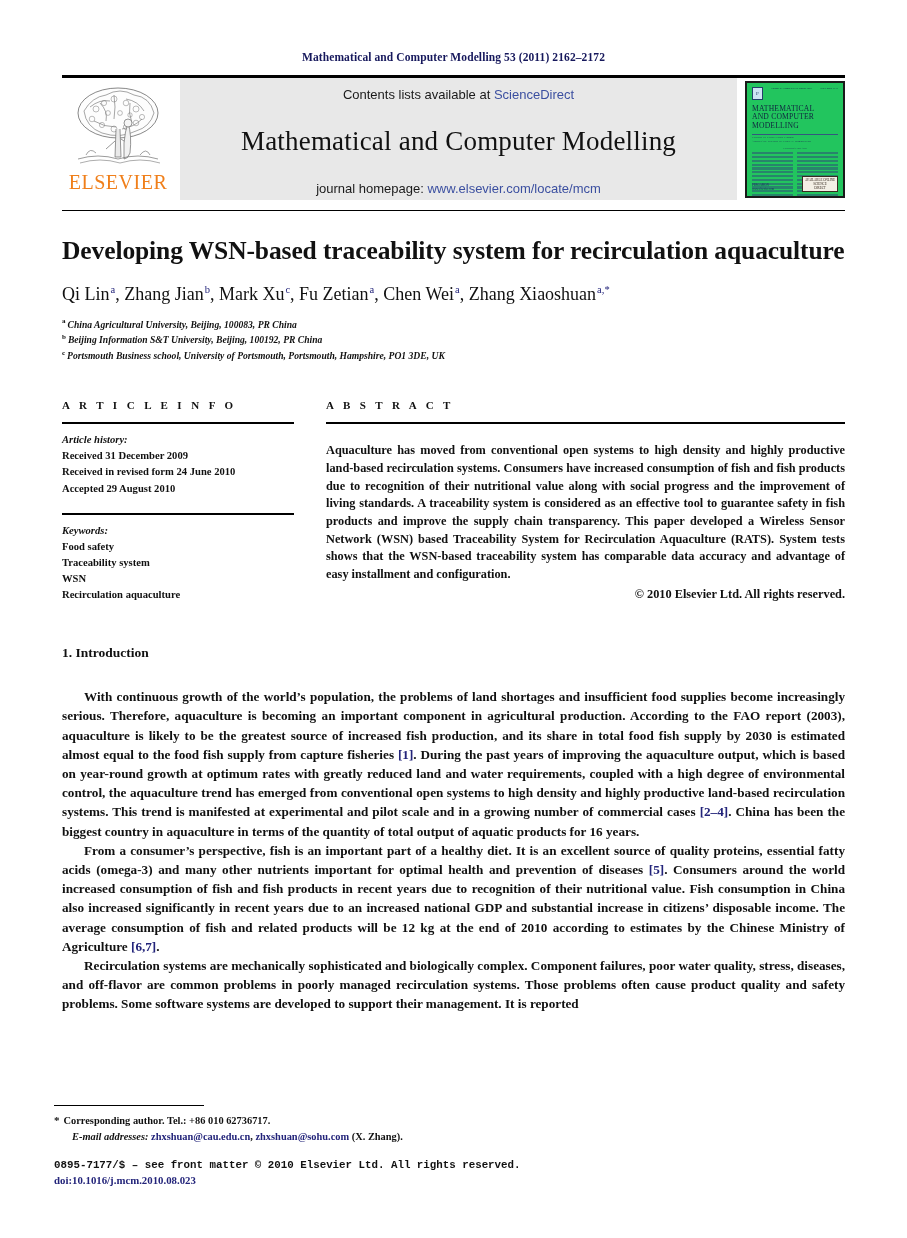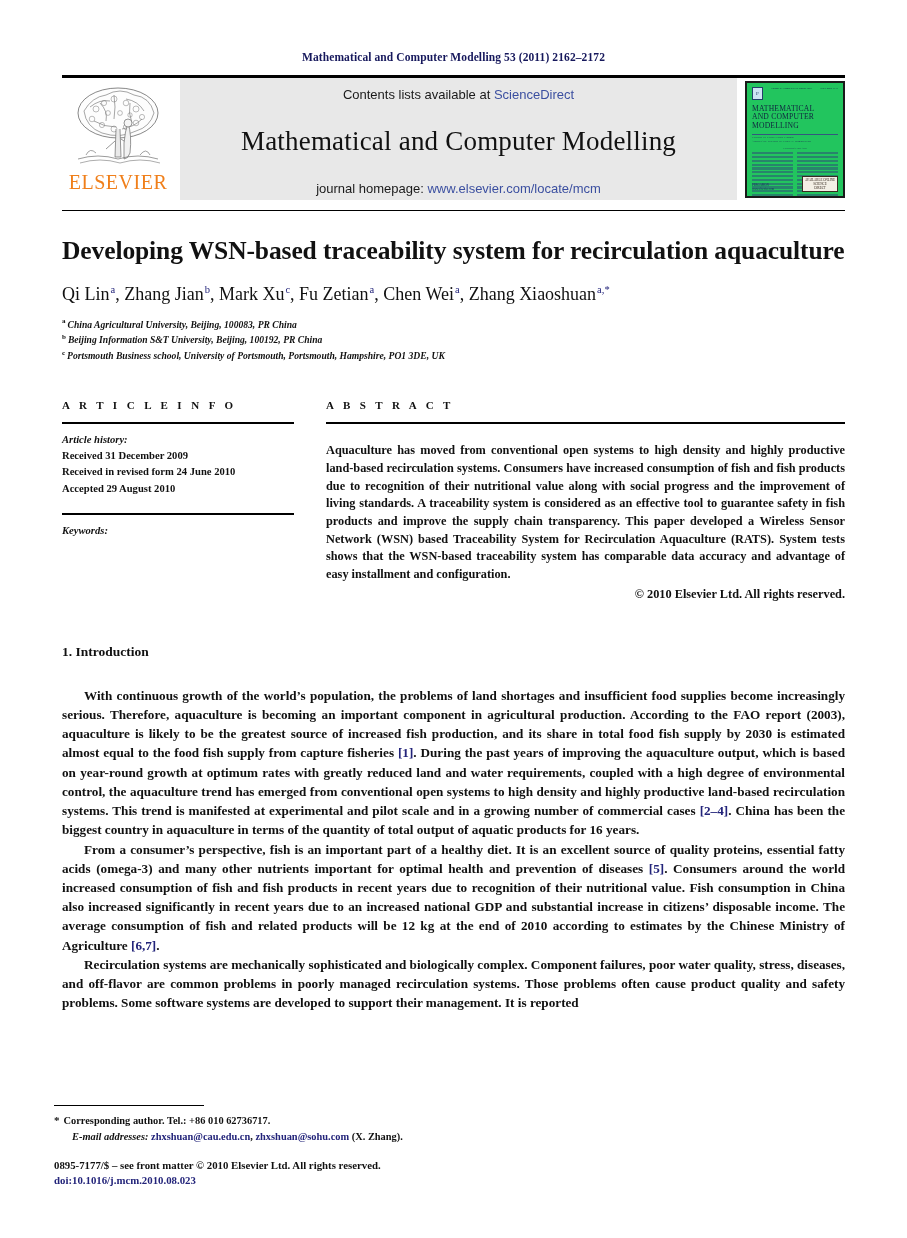--- a/index.html
+++ b/index.html
@@ -321,21 +321,21 @@
     font-size: 10.4px;
     line-height: 1.5;
     color: #111;
   }
   .fn-star { padding-right: 4px; font-size: 11px; }
   .fn-indent { padding-left: 18px; }
   .fn-em { font-style: italic; }
   .fn-link { color: #23247a; }
   .issn-block { margin-top: 14px; }
   .issn-line {
-    font-family: Liberation Serif, serif;
+    font-family: Liberation Mono, monospace;
     font-weight: bold;
     font-size: 10.8px;
     line-height: 1.45;
     color: #111;
   }
   .doi-line {
     font-family: "Liberation Serif", serif;
     font-weight: bold;
     font-size: 10.8px;
     color: #23247a;
@@ -478,20 +478,26 @@
         <div class="lbl">Article history:</div>
         <div>
             <div>Received 31 December 2009</div>
             <div>Received in revised form 24 June 2010</div>
             <div>Accepted 29 August 2010</div>
           </div>
       </div>
       <div class="kw-rule"></div>
       <div class="keywords">
         <div class="lbl">Keywords:</div>
+        <div>
+            <div>Food safety</div>
+            <div>Traceability system</div>
+            <div>WSN</div>
+            <div>Recirculation aquaculture</div>
+          </div>
       </div>
     </div>
 
     <div class="col-gap"></div>
 
     <div class="col-abs">
       <div class="sec-head">A B S T R A C T</div>
       <div class="sec-rule"></div>
       <div class="abstract-body">Aquaculture has moved from conventional open systems to high density and highly productive land-based recirculation systems. Consumers have increased consumption of fish and fish products due to recognition of their nutritional value along with social progress and the improvement of living standards. A traceability system is considered as an effective tool to guarantee safety in fish products and improve the supply chain transparency. This paper developed a Wireless Sensor Network (WSN) based Traceability System for Recirculation Aquaculture (RATS). System tests shows that the WSN-based traceability system has comparable data accuracy and advantage of easy installment and configuration.</div>
       <div class="copyline">© 2010 Elsevier Ltd. All rights reserved.</div>

